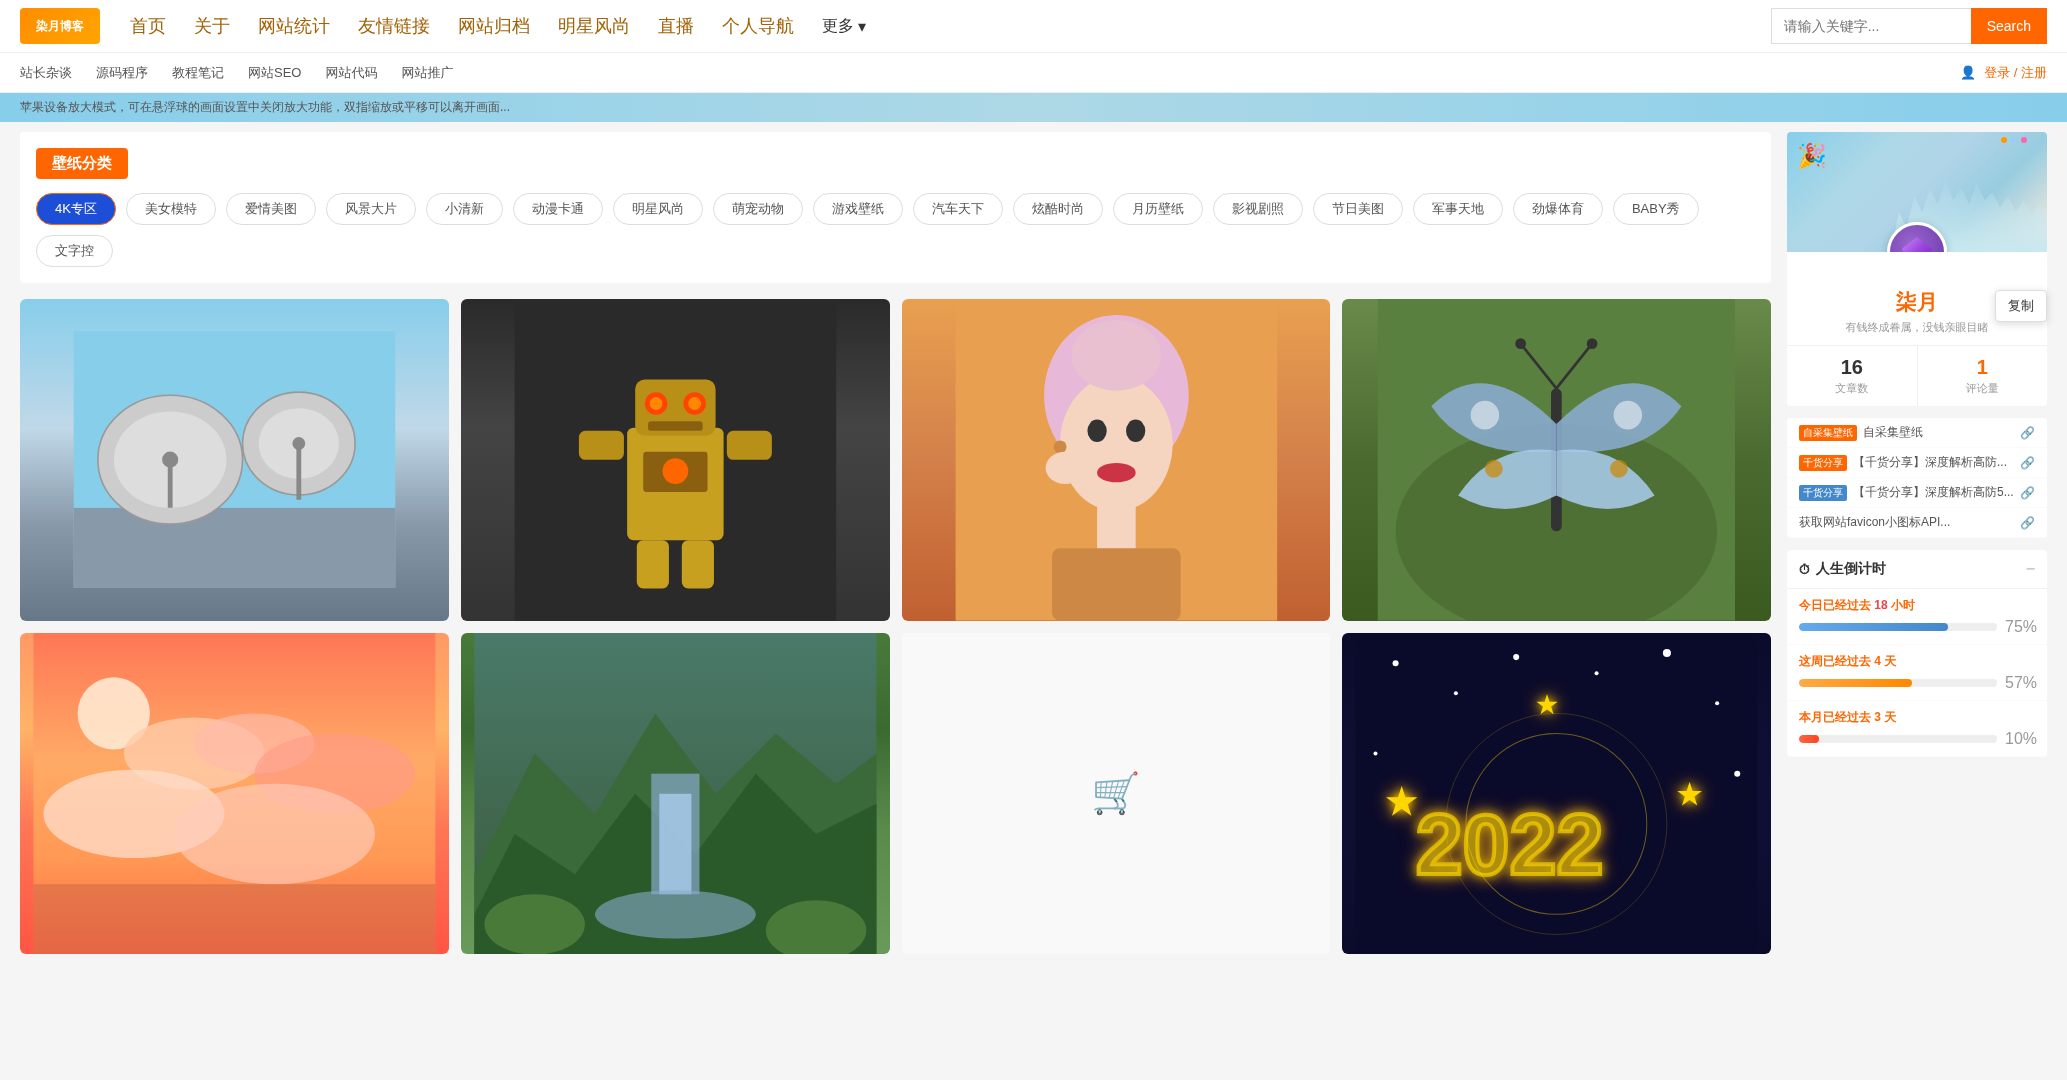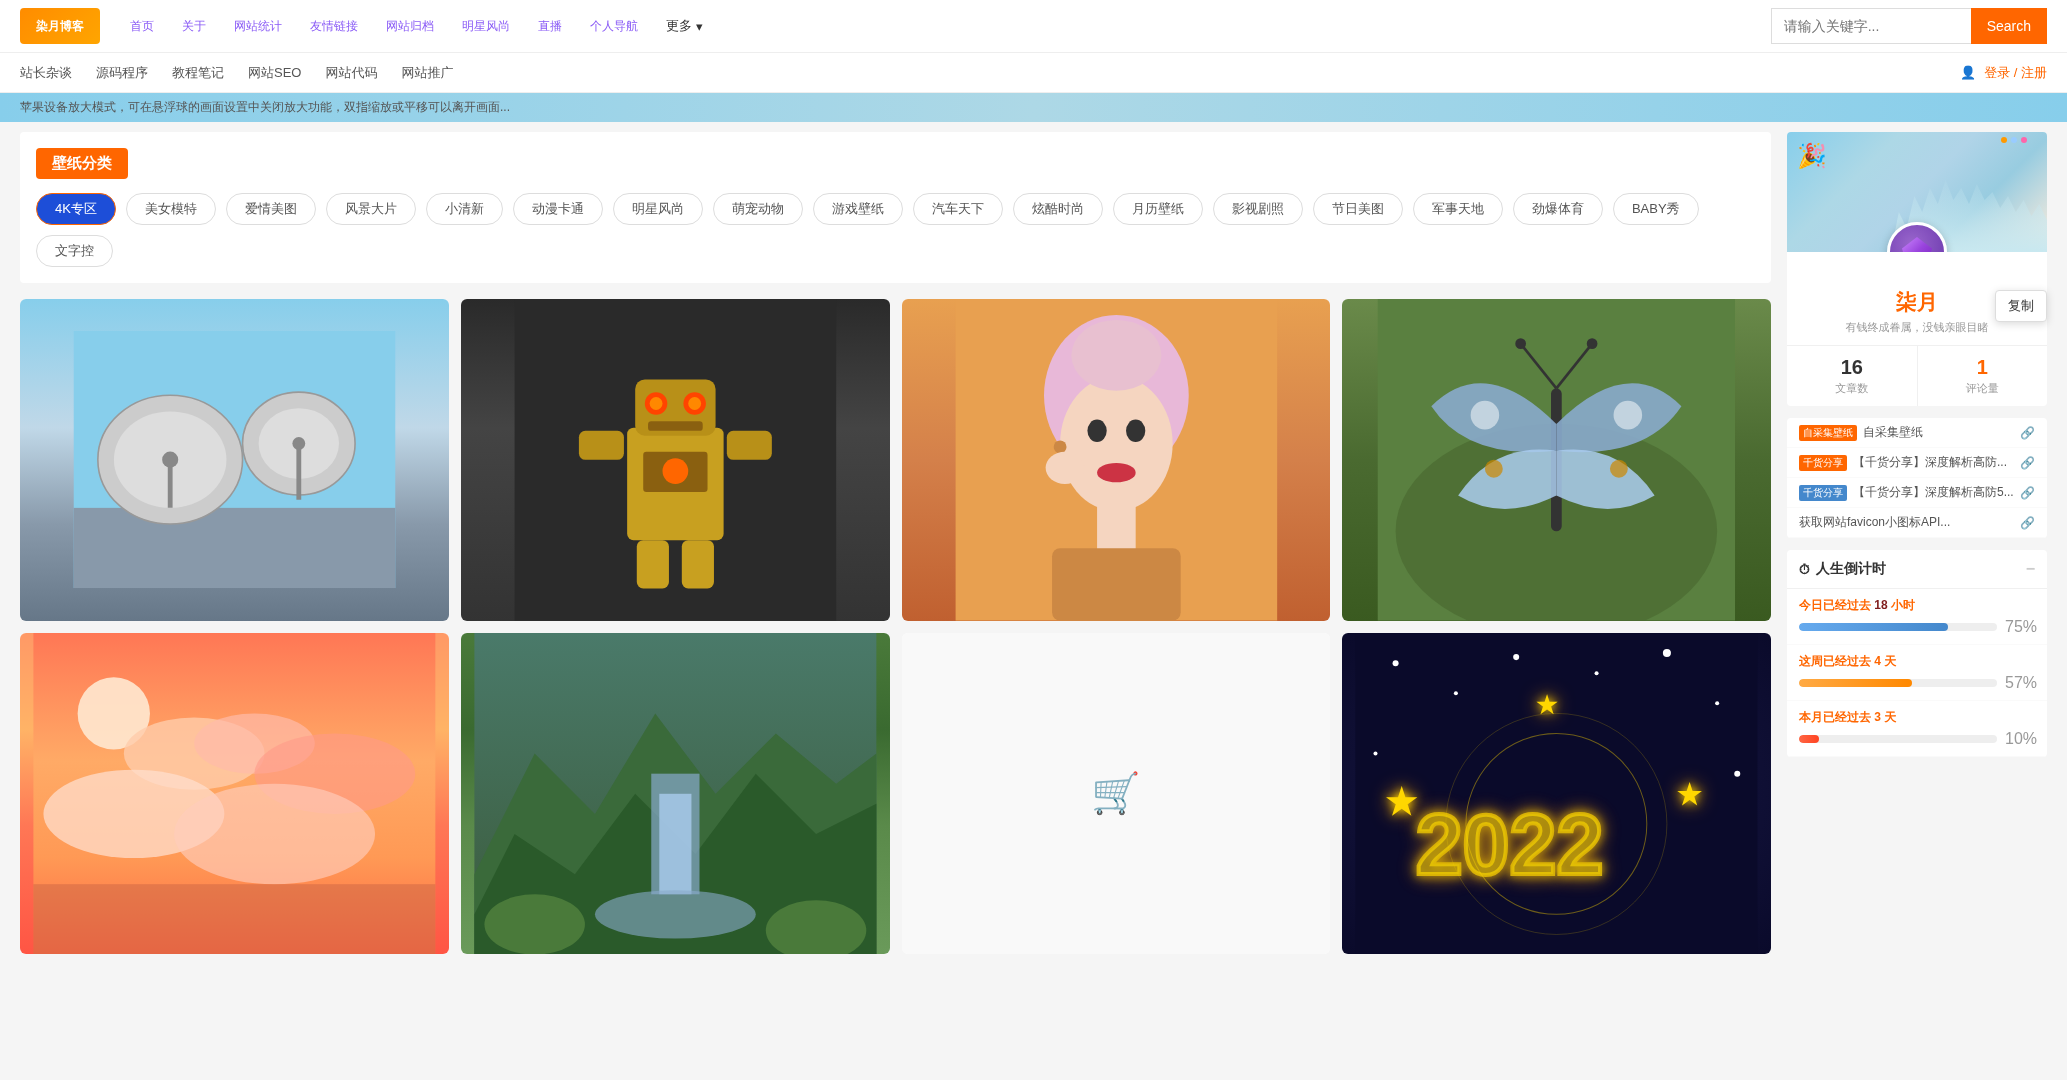--- a/index.html
+++ b/index.html
@@ -30,31 +30,31 @@
       flex-shrink: 0;
     }
     .nav-links {
       display: flex;
       align-items: center;
       gap: 28px;
       flex: 1;
     }
     .nav-links a {
       text-decoration: none;
-      color: #8b5cf6;
-      font-size: 12px;
+      color: #a16207;
+      font-size: 18px;
       white-space: nowrap;
       font-family: Liberation Mono, monospace;
     }
     .more-nav {
       display: flex;
       align-items: center;
       gap: 4px;
       color: #333;
-      font-size: 13px;
+      font-size: 16px;
       cursor: pointer;
     }
     .search-area {
       display: flex;
       align-items: center;
       margin-left: auto;
     }
     .search-input {
       border: 1px solid #ddd;
       border-right: none;
@@ -796,21 +796,21 @@
 
     <div class="sidebar-card">
       <div class="countdown-title">
         <span>⏱</span>
         <span>人生倒计时</span>
         <span style="margin-left:auto;color:#ccc;font-size:16px;">−</span>
       </div>
       <div class="countdown-item">
         <div class="countdown-label">
           <span>今日已经过去</span>
-          <span> </span><span style="color:#7f1d1d;font-weight:bold;">18</span>
+          <span> </span><span style="color:#ef4444;font-weight:bold;">18</span>
           <span> </span><span>小时</span>
         </div>
         <div class="countdown-bar-wrap">
           <div class="countdown-bar">
             <div class="countdown-bar-fill fill-blue" style="width:75%;"></div>
           </div>
           <span class="countdown-pct">75%</span>
         </div>
       </div>
       <div class="countdown-item">

